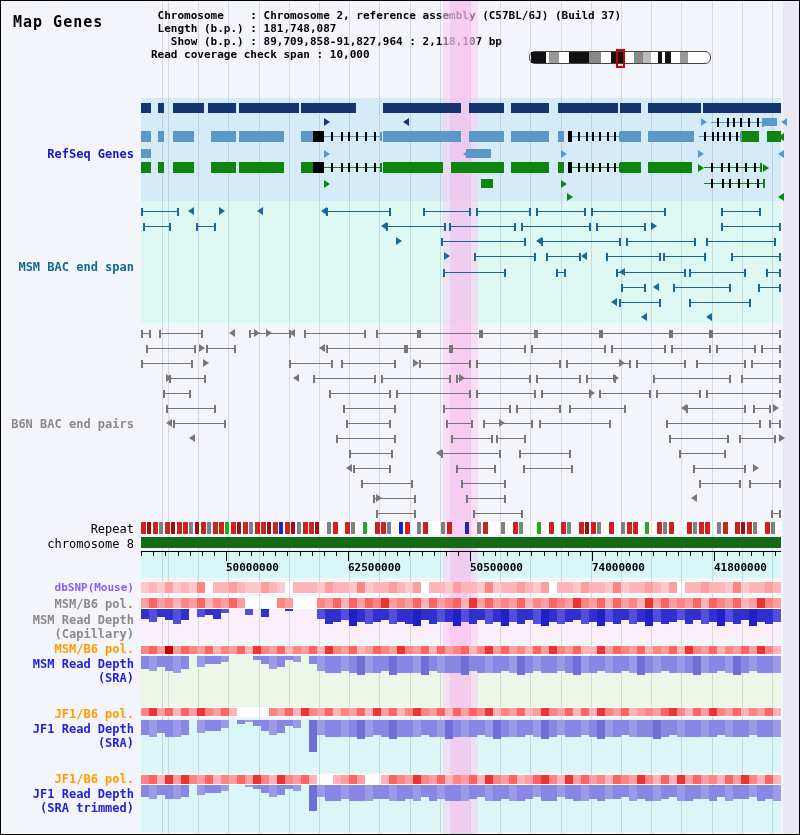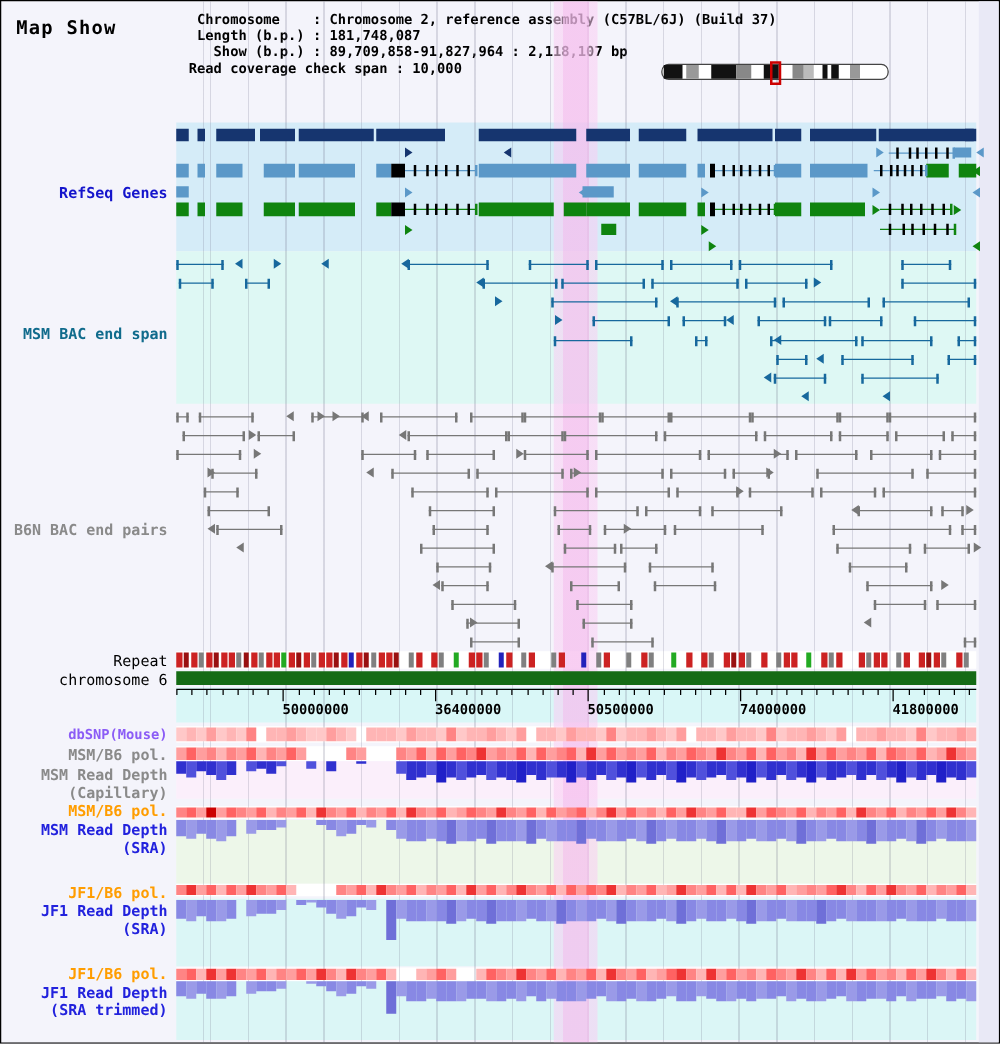--- a/index.html
+++ b/index.html
@@ -18,21 +18,21 @@
   #content{z-index:3;}
   .rlabel{position:absolute;font-size:11px;font-weight:bold;color:#000;}
   #ideogram{left:528px;top:50px;width:180px;height:11px;background:#fff;border:1px solid #444;border-radius:6px;z-index:3;}
   .band{position:absolute;top:0;height:11px;}
   #ideo-marker{position:absolute;top:-3px;height:15px;border:2px solid #cc0000;background:transparent;z-index:4;}
 </style>
 </head>
 <body>
 
 <div id="page">
-  <div class="abs" id="page-title">Map Show</div>
+  <div class="abs" id="page-title">Map Genes</div>
   <pre class="abs" id="header-info"> Chromosome    : Chromosome 2, reference assembly (C57BL/6J) (Build 37)
  Length (b.p.) : 181,748,087
    Show (b.p.) : 89,709,858-91,827,964 : 2,118,107 bp
 Read coverage check span : 10,000</pre>
 
   <div id="track-backgrounds">
       <div style="position: absolute; left: 140px; top: 97px; width: 640px; height: 103px; background: rgb(213, 236, 248);"></div>
       <div style="position: absolute; left: 140px; top: 200px; width: 640px; height: 122px; background: rgb(222, 248, 244);"></div>
       <div style="position: absolute; left: 140px; top: 520px; width: 640px; height: 14px; background: rgb(255, 255, 255);"></div>
       <div style="position: absolute; left: 140px; top: 549px; width: 640px; height: 28px; background: rgb(217, 247, 247);"></div>
@@ -62,21 +62,21 @@
       <div class="band" style="left: 135px; width: 6px; background: rgb(17, 17, 17);"></div>
       <div class="band" style="left: 150px; width: 8px; background: rgb(153, 153, 153);"></div>
       <div id="ideo-marker" style="left: 86px; width: 5px;"></div>
     </div>
 
   <div id="sidebar-labels">
       <div class="lbl" style="position: absolute; right: 665px; top: 146px; color: rgb(21, 21, 204); font-size: 12px; font-weight: bold; white-space: nowrap; z-index: 3;">RefSeq Genes</div>
       <div class="lbl" style="position: absolute; right: 665px; top: 259px; color: rgb(16, 107, 140); font-size: 12px; font-weight: bold; white-space: nowrap; z-index: 3;">MSM BAC end span</div>
       <div class="lbl" style="position: absolute; right: 665px; top: 416px; color: rgb(138, 138, 138); font-size: 12px; font-weight: bold; white-space: nowrap; z-index: 3;">B6N BAC end pairs</div>
       <div class="lbl" style="position: absolute; right: 665px; top: 521px; color: rgb(0, 0, 0); font-size: 12px; font-weight: normal; white-space: nowrap; z-index: 3;">Repeat</div>
-      <div class="lbl" style="position: absolute; right: 665px; top: 536px; color: rgb(0, 0, 0); font-size: 12px; font-weight: normal; white-space: nowrap; z-index: 3;">chromosome 6</div>
+      <div class="lbl" style="position: absolute; right: 665px; top: 536px; color: rgb(0, 0, 0); font-size: 12px; font-weight: normal; white-space: nowrap; z-index: 3;">chromosome 8</div>
       <div class="lbl" style="position: absolute; right: 665px; top: 580px; color: #8b5cf6; font-size: 11px; font-weight: bold; white-space: nowrap; z-index: 3;">dbSNP(Mouse)</div>
       <div class="lbl" style="position: absolute; right: 665px; top: 596px; color: rgb(138, 138, 138); font-size: 12px; font-weight: bold; white-space: nowrap; z-index: 3;">MSM/B6 pol.</div>
       <div class="lbl" style="position: absolute; right: 665px; top: 612px; color: rgb(138, 138, 138); font-size: 12px; font-weight: bold; white-space: nowrap; z-index: 3;">MSM Read Depth</div>
       <div class="lbl" style="position: absolute; right: 665px; top: 626px; color: rgb(138, 138, 138); font-size: 12px; font-weight: bold; white-space: nowrap; z-index: 3;">(Capillary)</div>
       <div class="lbl" style="position: absolute; right: 665px; top: 641px; color: rgb(255, 157, 0); font-size: 12px; font-weight: bold; white-space: nowrap; z-index: 3;">MSM/B6 pol.</div>
       <div class="lbl" style="position: absolute; right: 665px; top: 656px; color: rgb(34, 34, 221); font-size: 12px; font-weight: bold; white-space: nowrap; z-index: 3;">MSM Read Depth</div>
       <div class="lbl" style="position: absolute; right: 665px; top: 670px; color: rgb(34, 34, 221); font-size: 12px; font-weight: bold; white-space: nowrap; z-index: 3;">(SRA)</div>
       <div class="lbl" style="position: absolute; right: 665px; top: 706px; color: rgb(255, 157, 0); font-size: 12px; font-weight: bold; white-space: nowrap; z-index: 3;">JF1/B6 pol.</div>
       <div class="lbl" style="position: absolute; right: 665px; top: 721px; color: rgb(34, 34, 221); font-size: 12px; font-weight: bold; white-space: nowrap; z-index: 3;">JF1 Read Depth</div>
       <div class="lbl" style="position: absolute; right: 665px; top: 735px; color: rgb(34, 34, 221); font-size: 12px; font-weight: bold; white-space: nowrap; z-index: 3;">(SRA)</div>
@@ -726,21 +726,21 @@
       <div style="position: absolute; left: 677px; top: 551px; width: 1px; height: 4px; background: rgb(0, 0, 0);"></div>
       <div style="position: absolute; left: 689px; top: 551px; width: 1px; height: 4px; background: rgb(0, 0, 0);"></div>
       <div style="position: absolute; left: 701px; top: 551px; width: 1px; height: 4px; background: rgb(0, 0, 0);"></div>
       <div style="position: absolute; left: 713px; top: 551px; width: 1px; height: 9px; background: rgb(0, 0, 0);"></div>
       <div style="position: absolute; left: 726px; top: 551px; width: 1px; height: 4px; background: rgb(0, 0, 0);"></div>
       <div style="position: absolute; left: 738px; top: 551px; width: 1px; height: 4px; background: rgb(0, 0, 0);"></div>
       <div style="position: absolute; left: 750px; top: 551px; width: 1px; height: 4px; background: rgb(0, 0, 0);"></div>
       <div style="position: absolute; left: 762px; top: 551px; width: 1px; height: 4px; background: rgb(0, 0, 0);"></div>
       <div style="position: absolute; left: 774px; top: 551px; width: 1px; height: 4px; background: rgb(0, 0, 0);"></div>
       <div class="rlabel" style="position: absolute; left: 225px; top: 560px;">50000000</div>
-      <div class="rlabel" style="position: absolute; left: 347px; top: 560px;">36400000</div>
+      <div class="rlabel" style="position: absolute; left: 347px; top: 560px;">62500000</div>
       <div class="rlabel" style="position: absolute; left: 469px; top: 560px;">50500000</div>
       <div class="rlabel" style="position: absolute; left: 591px; top: 560px;">74000000</div>
       <div class="rlabel" style="position: absolute; left: 713px; top: 560px;">41800000</div>
       <div style="position: absolute; left: 140px; top: 581px; width: 8px; height: 11px; background: rgb(255, 200, 200);"></div>
       <div style="position: absolute; left: 148px; top: 581px; width: 8px; height: 11px; background: rgb(255, 181, 181);"></div>
       <div style="position: absolute; left: 156px; top: 581px; width: 8px; height: 11px; background: rgb(255, 200, 200);"></div>
       <div style="position: absolute; left: 164px; top: 581px; width: 8px; height: 11px; background: rgb(255, 158, 158);"></div>
       <div style="position: absolute; left: 172px; top: 581px; width: 8px; height: 11px; background: rgb(255, 200, 200);"></div>
       <div style="position: absolute; left: 180px; top: 581px; width: 8px; height: 11px; background: rgb(255, 181, 181);"></div>
       <div style="position: absolute; left: 188px; top: 581px; width: 8px; height: 11px; background: rgb(255, 200, 200);"></div>

